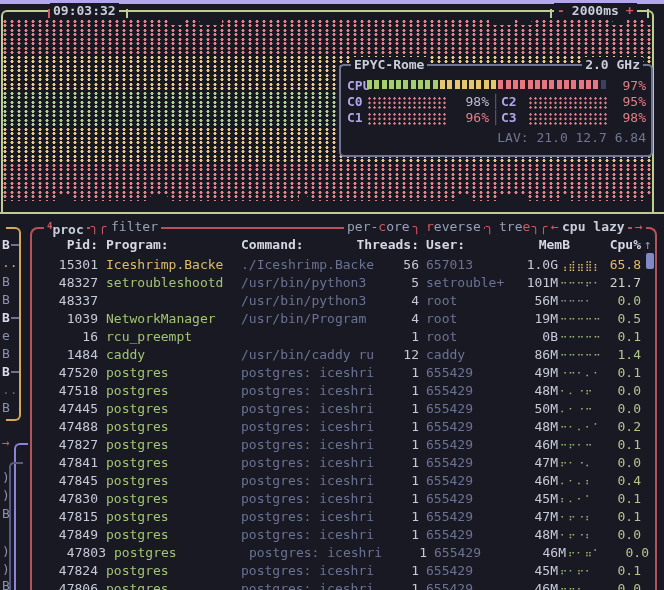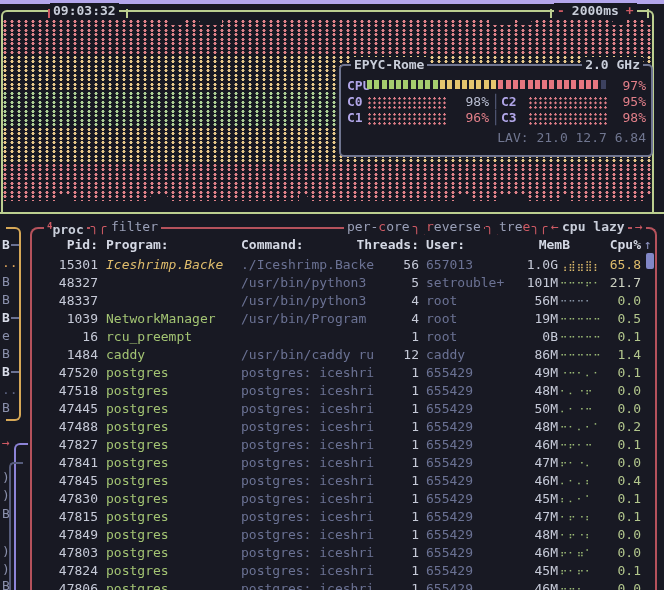--- a/index.html
+++ b/index.html
@@ -218,30 +218,31 @@
   <div class="abs hdr" style="left:241px">Command:</div>
   <div class="abs hdr r" style="left:355px;width:64px">Threads:</div>
   <div class="abs hdr" style="left:426px">User:</div>
   <div class="abs hdr r" style="left:488px;width:82px">MemB</div>
   <div class="abs hdr r" style="left:559px;width:82px">Cpu%</div>
   <div class="abs sort-up">↑</div>
 
   <div class="abs rows">
       <div class="prow" style="top: 2px;">
         <span class="cell c-pid">15301</span>
-        <span class="cell c-prog" style="color: var(--yellow); font-style: italic;">Iceshrimp.Backe</span>
+        <span class="cell c-prog" style="color: var(--yellow);">Iceshrimp.Backe</span>
         <span class="cell c-cmd">./Iceshrimp.Backe</span>
         <span class="cell c-thr">56</span>
         <span class="cell c-user">657013</span>
         <span class="cell c-mem">1.0G</span>
         <span class="cell c-graph" style="color: rgb(224, 189, 108);">⢠⣾⣶⣿⡆</span>
         <span class="cell c-cpu" style="color: rgb(224, 189, 108);">65.8</span>
       </div>
       <div class="prow" style="top: 20px;">
         <span class="cell c-pid">48327</span>
+        <span class="cell c-prog" style="color: var(--green-prog);">setroubleshootd</span>
         <span class="cell c-cmd">/usr/bin/python3</span>
         <span class="cell c-thr">5</span>
         <span class="cell c-user">setrouble+</span>
         <span class="cell c-mem">101M</span>
         <span class="cell c-graph" style="color: rgb(156, 187, 118);">⠒⠒⠒⠖⠂</span>
         <span class="cell c-cpu" style="color: rgb(205, 210, 194);">21.7</span>
       </div>
       <div class="prow" style="top: 38px;">
         <span class="cell c-pid">48337</span>
         <span class="cell c-cmd">/usr/bin/python3</span>
@@ -374,21 +375,21 @@
       <div class="prow" style="top: 272px;">
         <span class="cell c-pid">47849</span>
         <span class="cell c-prog" style="color: var(--green-prog);">postgres</span>
         <span class="cell c-cmd">postgres: iceshri</span>
         <span class="cell c-thr">1</span>
         <span class="cell c-user">655429</span>
         <span class="cell c-mem">48M</span>
         <span class="cell c-graph" style="color: rgb(156, 187, 118);">⠂⠖⠐⠆</span>
         <span class="cell c-cpu" style="color: rgb(178, 198, 140);">0.0</span>
       </div>
-      <div class="prow" style="top: 290px;">
+      <div class="prow" style="top: 290px; margin-left: 8px;">
         <span class="cell c-pid">47803</span>
         <span class="cell c-prog" style="color: var(--green-prog);">postgres</span>
         <span class="cell c-cmd">postgres: iceshri</span>
         <span class="cell c-thr">1</span>
         <span class="cell c-user">655429</span>
         <span class="cell c-mem">46M</span>
         <span class="cell c-graph" style="color: rgb(156, 187, 118);">⠖⠂⠶⠁</span>
         <span class="cell c-cpu" style="color: rgb(178, 198, 140);">0.0</span>
       </div>
       <div class="prow" style="top: 308px;">

